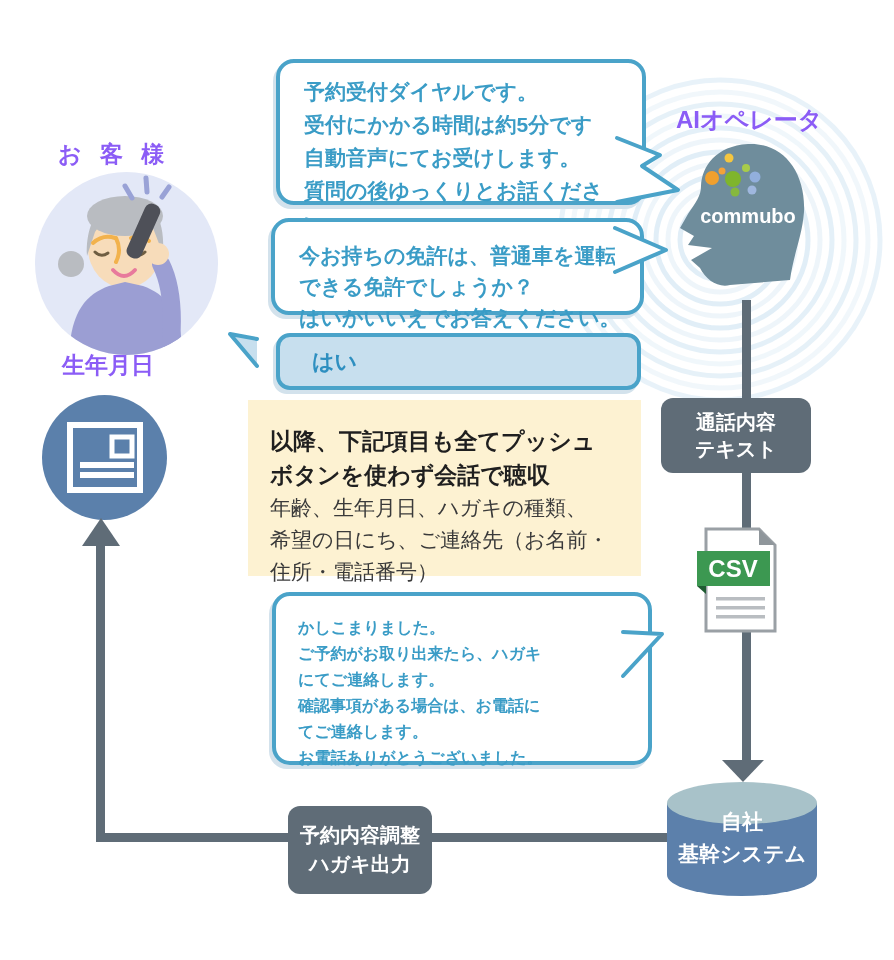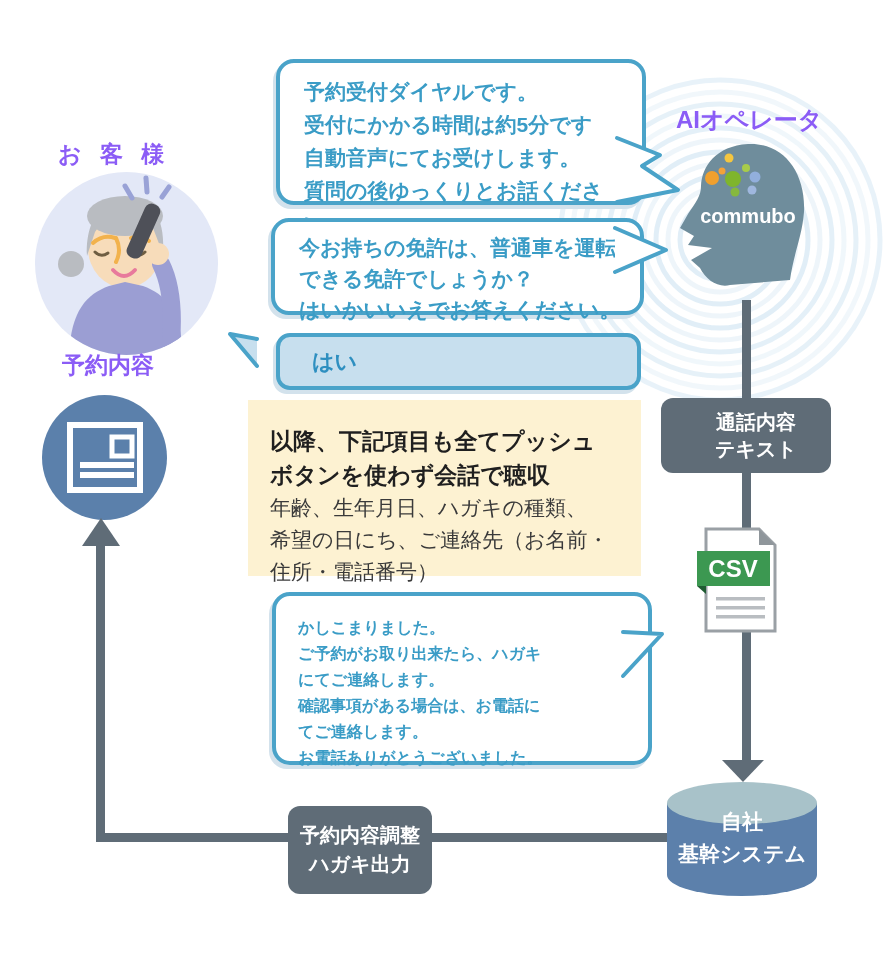--- a/index.html
+++ b/index.html
@@ -4,42 +4,42 @@
 <style>
   html,body{margin:0;padding:0;background:#fff;}
   .canvas{position:relative;width:894px;height:960px;background:#ffffff;overflow:hidden;
           font-family:"Liberation Sans","DejaVu Sans",sans-serif;}
   .abs{position:absolute;}
   svg{display:block;}
   
   .bubble{position:absolute;background:#fff;border:4px solid #4aa3c9;border-radius:18px;
           box-shadow:-3px 4px 0 #d3e2ec;box-sizing:border-box;color:#3a9cc6;font-weight:bold;z-index:3;margin-left:24px;}
   .b1{left:252px;top:59px;width:370px;height:146px;padding:12px 0 0 24px;font-size:21px;line-height:33px;}
-  .b2{left:247px;top:218px;width:373px;height:97px;padding:10px 0 0 24px;font-size:21px;line-height:31px;}
+  .b2{left:247px;top:218px;width:373px;height:97px;padding:18px 0 0 24px;font-size:21px;line-height:31px;}
   .ans{left:252px;top:333px;width:365px;height:57px;background:#c7dfee;border-radius:14px;
        display:flex;align-items:center;padding-left:32px;font-size:22px;color:#2e8fc0;}
   .b3{left:248px;top:592px;width:380px;height:173px;padding:19px 0 0 22px;font-size:16px;line-height:26px;}
   
   .note{position:absolute;left:248px;top:400px;width:393px;height:176px;background:#fdf2d2;
         box-sizing:border-box;padding:24px 0 0 22px;z-index:3;}
   .note .t{font-size:23px;font-weight:bold;color:#1f1f1f;line-height:34px;}
   .note .bd{font-size:21px;color:#3a3a3a;line-height:32px;}
   .note .bd:first-of-type{margin-top:5px;}
   
   .hlabel{position:absolute;font-weight:bold;color:#8b5cf6;z-index:3;white-space:nowrap;}
   .lbl-customer{left:58px;top:139px;font-size:23px;letter-spacing:6px;}
   .lbl-reservation{left:62px;top:350px;font-size:23px;}
   .lbl-ai{left:676px;top:104px;font-size:24px;}
   
   .slate{background:#5f6c77;}
   .vline{position:absolute;width:9px;z-index:1;}
   .hline{position:absolute;height:9px;z-index:1;}
   .slatebox{position:absolute;background:#5f6c77;border-radius:12px;color:#fff;font-weight:bold;
             display:flex;flex-direction:column;align-items:center;justify-content:center;z-index:3;text-align:center;}
-  .callbox{left:661px;top:398px;width:150px;height:75px;font-size:20px;line-height:27px;padding-left:20px;}
+  .callbox{left:661px;top:398px;width:150px;height:75px;font-size:20px;line-height:27px;}
   .retbox{left:288px;top:806px;width:144px;height:88px;font-size:20px;line-height:29px;}
   .dbtext{position:absolute;left:667px;top:806px;width:150px;text-align:center;color:#fff;
           font-weight:bold;font-size:21px;line-height:32px;z-index:4;}
   .lineent{display:block;}
   .overlay{position:absolute;left:0;top:0;z-index:4;pointer-events:none;}
   .z2{z-index:2;} .z3{z-index:3;} .z0{z-index:0;}
 </style>
 </head>
 <body>
 
@@ -93,21 +93,21 @@
         </g>
       <circle cx="123" cy="82" r="11" fill="#f7dcba"></circle>
     </g>
     <g fill="none" stroke="#99a2d6" stroke-width="5" stroke-linecap="round">
       <path d="M97,26 L90,14"></path>
         <path d="M112,20 L111,6"></path>
         <path d="M127,25 L134,15"></path>
     </g>
   </svg>
 
-  <div class="hlabel lbl-reservation">予約内容</div>
+  <div class="hlabel lbl-reservation">生年月日</div>
 
   <svg class="abs z2" style="left:42px;top:395px" width="125" height="125" viewBox="0 0 125 125">
     <circle cx="62.5" cy="62.5" r="62.5" fill="#5b80ab"></circle>
     <rect x="28" y="30" width="70" height="65" fill="none" stroke="#fff" stroke-width="6"></rect>
     <rect x="70" y="42" width="20" height="19" fill="none" stroke="#fff" stroke-width="5"></rect>
     <rect x="38" y="67" width="54" height="6" fill="#fff"></rect>
     <rect x="38" y="77" width="54" height="6" fill="#fff"></rect>
   </svg>
 
   <div class="hlabel lbl-ai">AIオペレータ</div>

